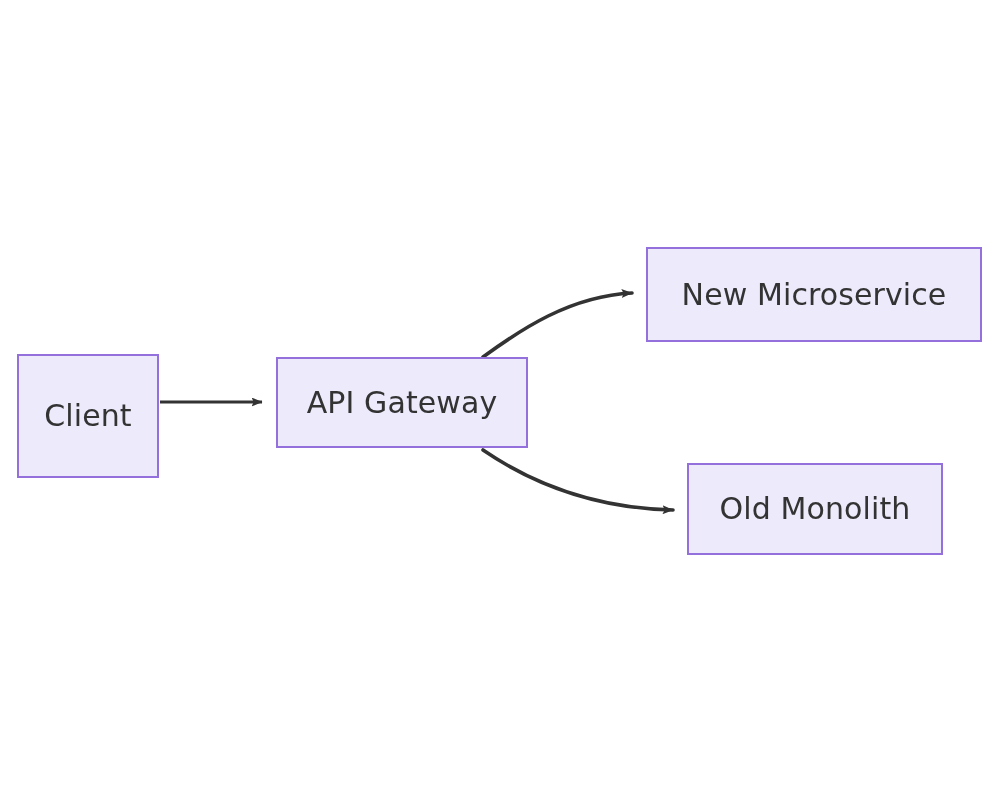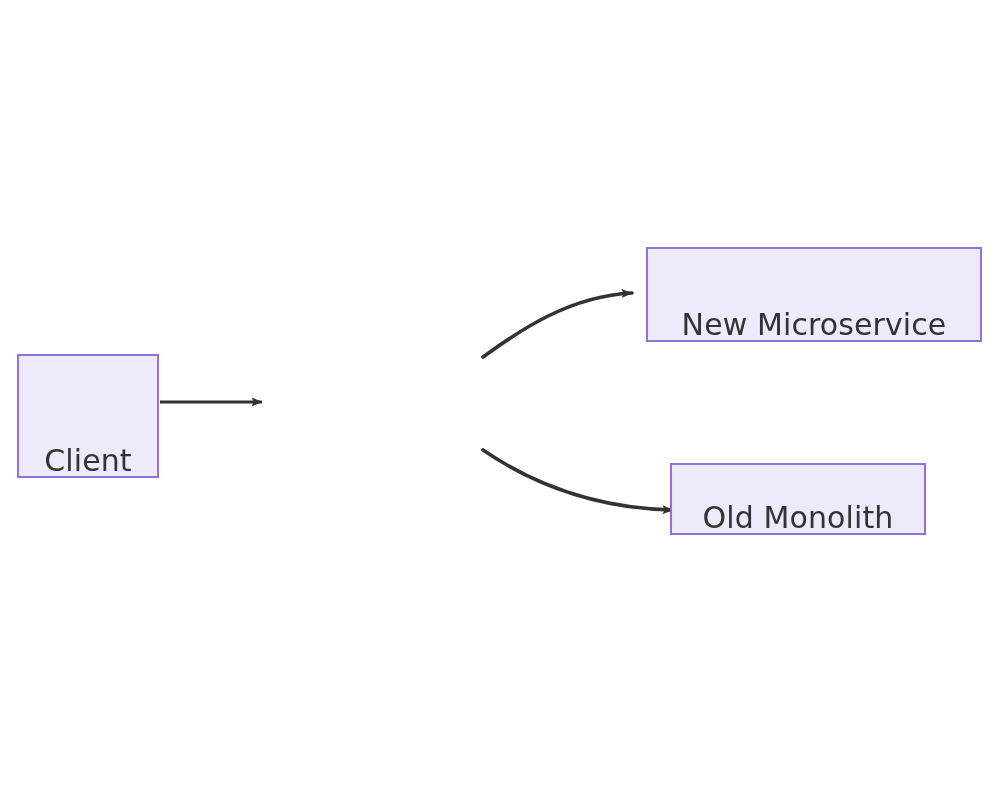--- a/index.html
+++ b/index.html
@@ -23,37 +23,37 @@
     top: 0;
     width: 1000px;
     height: 808px;
   }
   .node {
     position: absolute;
     box-sizing: border-box;
     background: #ECEAFB;
     border: 2px solid #9370DB;
     display: flex;
-    align-items: flex-end;
+    align-items: center;
     justify-content: center;
     z-index: 2;
   }
   .node-label {
     color: #333333;
     font-family: "DejaVu Sans", sans-serif;
     font-size: 30px;
     font-weight: 400;
     line-height: 1;
     white-space: nowrap;
     letter-spacing: 0.1px;
   }
   #node-client    { left: 17px;  top: 354px; width: 142px; height: 124px; }
   #node-gateway   { left: 276px; top: 357px; width: 252px; height: 91px; }
   #node-microservice { left: 646px; top: 247px; width: 336px; height: 95px; }
-  #node-monolith  { left: 670px; top: 463px; width: 256px; height: 72px; }
+  #node-monolith  { left: 687px; top: 463px; width: 256px; height: 92px; }
 </style>
 </head>
 <body>
 
 <div id="diagram-canvas">
 
   <svg id="edge-layer" viewBox="0 0 1000 808">
     <defs>
       <marker id="arrowhead" markerWidth="11" markerHeight="9" refX="10.5" refY="4.5" orient="auto" markerUnits="userSpaceOnUse">
         <path d="M 0 0 L 11 4.5 L 0 9 L 2.2 4.5 Z" fill="#333333"></path>
@@ -64,20 +64,23 @@
 
     <path d="M 483 357 C 520 330, 570 296, 632 293" fill="none" stroke="#333333" stroke-width="3.6" stroke-linecap="round" marker-end="url(#arrowhead)"></path>
 
     <path d="M 483 450 C 527 480, 590 508, 673 510" fill="none" stroke="#333333" stroke-width="3.6" stroke-linecap="round" marker-end="url(#arrowhead)"></path>
   </svg>
 
   <div class="node" id="node-client">
     <span class="node-label">Client</span>
   </div>
 
+  <div class="node" id="node-gateway">
+    <span class="node-label">API Gateway</span>
+  </div>
 
   <div class="node" id="node-microservice">
     <span class="node-label">New Microservice</span>
   </div>
 
   <div class="node" id="node-monolith">
     <span class="node-label">Old Monolith</span>
   </div>
 
 </div>

